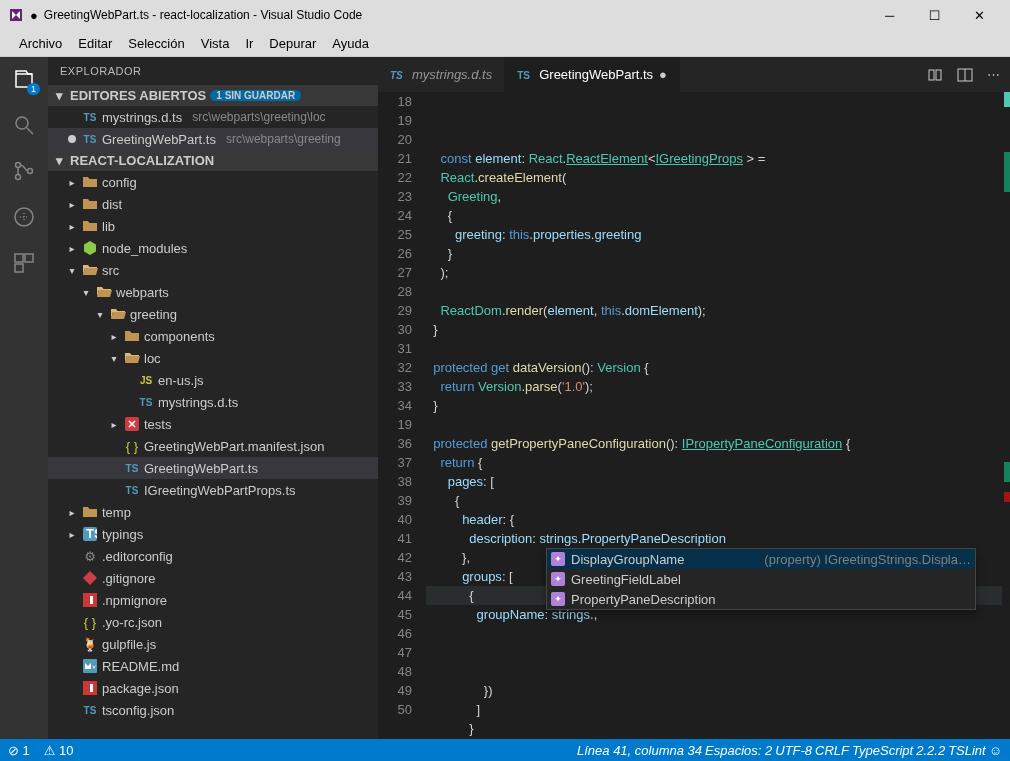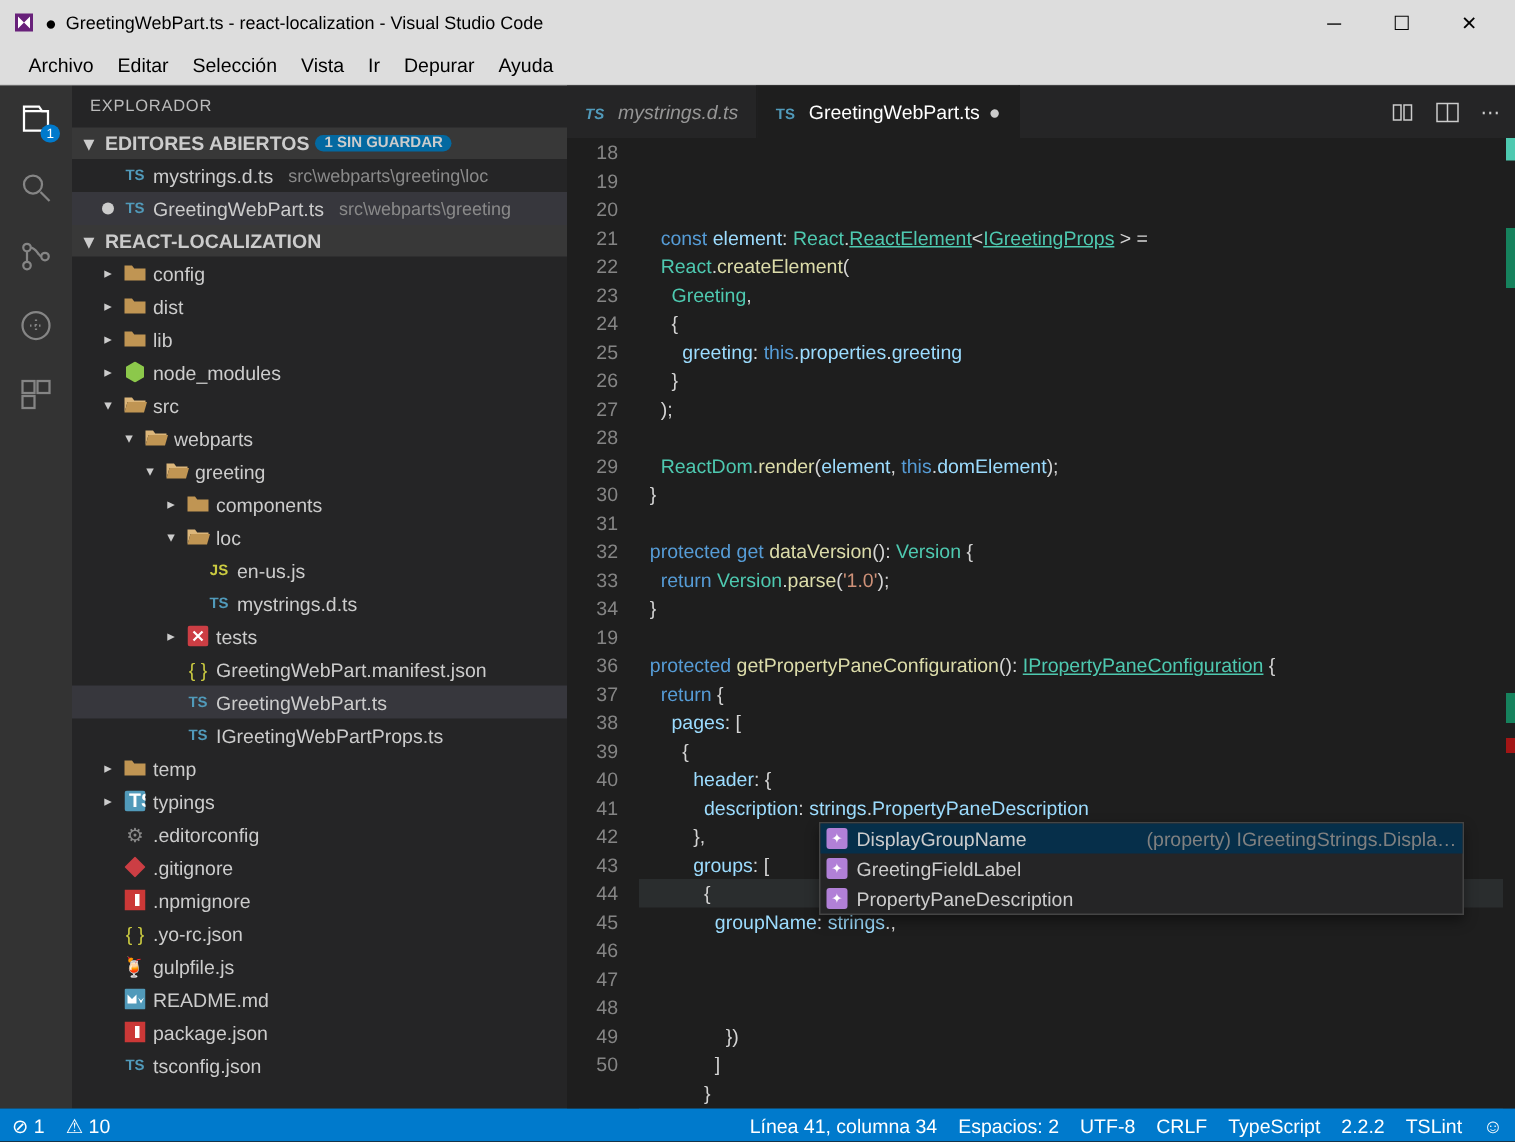--- a/index.html
+++ b/index.html
@@ -50,21 +50,21 @@
 .var { color: #9cdcfe; }
 .link { color: #4ec9b0; text-decoration: underline; }
 .suggest { position: absolute; left: 120px; top: 515px; background: #252526; border: 1px solid #454545; width: 430px; font-family: Consolas, monospace; font-size: 13px; box-shadow: 0 4px 8px rgba(0,0,0,0.4); }
 .suggest-row { display: flex; align-items: center; height: 20px; padding: 0 4px; gap: 6px; color: #ccc; }
 .suggest-row.sel { background: #062f4a; }
 .suggest-ic { width: 14px; height: 14px; background: #b180d7; border-radius: 2px; display: flex; align-items: center; justify-content: center; color: #fff; font-size: 9px; }
 .suggest-detail { color: #808080; margin-left: auto; white-space: nowrap; overflow: hidden; text-overflow: ellipsis; }
 .minimap { position: absolute; right: 0; top: 0; width: 8px; height: 100%; background: #1e1e1e; }
 .minimap .m1 { position: absolute; right: 0; width: 6px; background: #4ec9b0; }
 .statusbar { height: 22px; background: #007acc; color: #fff; display: flex; align-items: center; font-size: 12px; padding: 0 8px; gap: 14px; }
-.statusbar .right { margin-left: auto; display: flex; gap: 14px; align-items: flex-start; }
+.statusbar .right { margin-left: auto; display: flex; gap: 3px; align-items: flex-start; font-style: italic; }
 .folder-ic { fill: #c09553; }
 .folder-open-ic { fill: #dcb67a; }
 .ts-ic { color: #519aba; font-weight: bold; font-size: 10px; }
 .js-ic { color: #cbcb41; font-weight: bold; font-size: 10px; }
 svg { display: block; }
 </style>
 </head>
 <body>
 
 <div class="titlebar">

